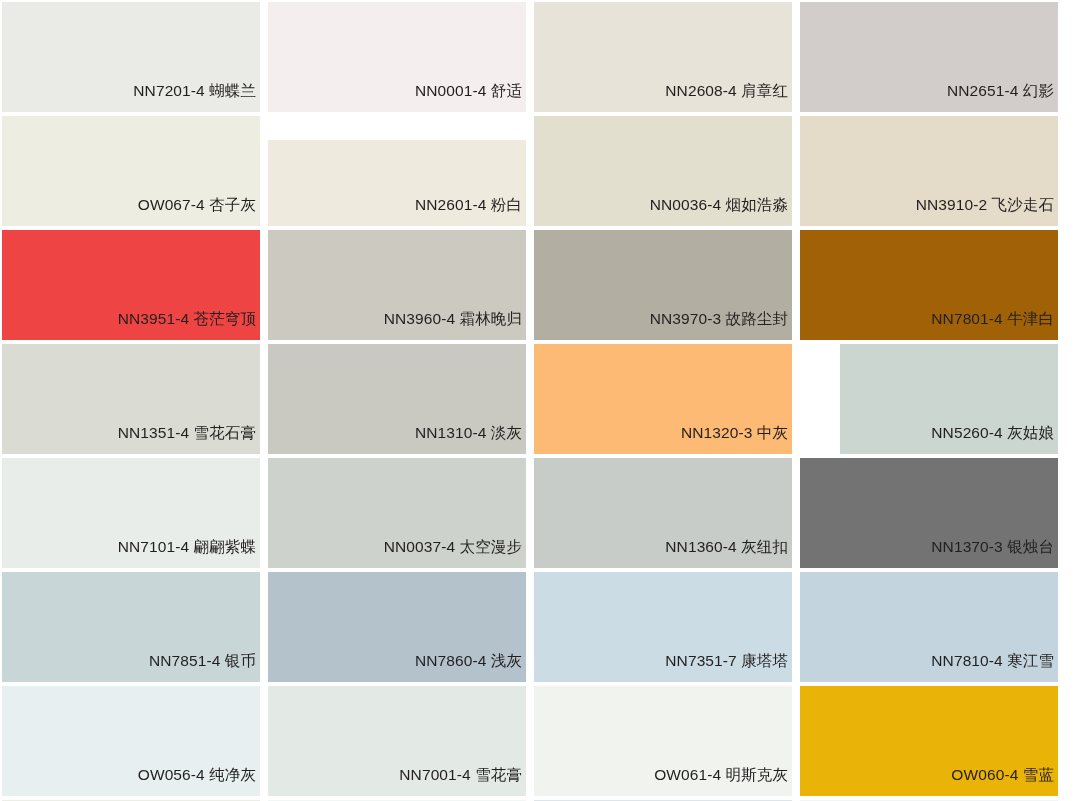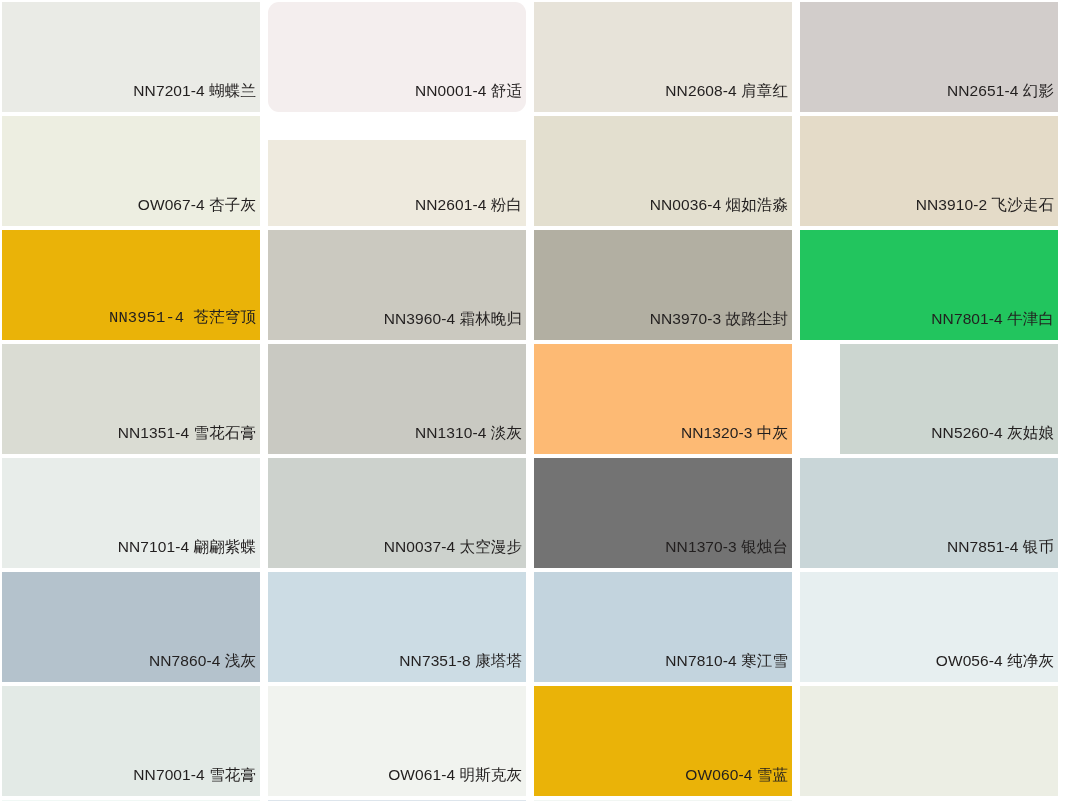--- a/index.html
+++ b/index.html
@@ -43,82 +43,85 @@
     font-weight: 400;
   }
 </style>
 </head>
 <body>
 
 <div id="swatch-grid">
     <div class="swatch" style="background: rgb(234, 235, 230);">
       <span class="swatch-label">NN7201-4 蝴蝶兰</span>
     </div>
-    <div class="swatch" style="background: rgb(244, 238, 238); border-radius: 11px;">
+    <div class="swatch" style="background: rgb(244, 238, 238);">
       <span class="swatch-label">NN0001-4 舒适</span>
     </div>
     <div class="swatch" style="background: rgb(231, 227, 217); text-align: center;">
       <span class="swatch-label">NN2608-4 肩章红</span>
     </div>
     <div class="swatch" style="background: rgb(210, 205, 203);">
       <span class="swatch-label">NN2651-4 幻影</span>
     </div>
     <div class="swatch" style="background: rgb(237, 238, 225);">
       <span class="swatch-label">OW067-4 杏子灰</span>
     </div>
     <div class="swatch" style="background: rgb(238, 234, 222); margin-top: 24px;">
       <span class="swatch-label">NN2601-4 粉白</span>
     </div>
     <div class="swatch" style="background: rgb(227, 223, 207);">
       <span class="swatch-label">NN0036-4 烟如浩淼</span>
     </div>
     <div class="swatch" style="background: rgb(228, 219, 200);">
       <span class="swatch-label">NN3910-2 飞沙走石</span>
     </div>
-    <div class="swatch" style="background: #eab308; font-family: Liberation Mono, monospace;">
+    <div class="swatch" style="background: #ef4444;">
       <span class="swatch-label">NN3951-4 苍茫穹顶</span>
     </div>
     <div class="swatch" style="background: rgb(203, 201, 192);">
       <span class="swatch-label">NN3960-4 霜林晚归</span>
     </div>
     <div class="swatch" style="background: rgb(178, 175, 162);">
       <span class="swatch-label">NN3970-3 故路尘封</span>
     </div>
-    <div class="swatch" style="background: #22c55e;">
+    <div class="swatch" style="background: #a16207;">
       <span class="swatch-label">NN7801-4 牛津白</span>
     </div>
     <div class="swatch" style="background: rgb(218, 220, 211);">
       <span class="swatch-label">NN1351-4 雪花石膏</span>
     </div>
     <div class="swatch" style="background: rgb(201, 201, 194);">
       <span class="swatch-label">NN1310-4 淡灰</span>
     </div>
     <div class="swatch" style="background: #fdba74;">
       <span class="swatch-label">NN1320-3 中灰</span>
     </div>
     <div class="swatch" style="background: rgb(204, 214, 208); margin-left: 40px;">
       <span class="swatch-label">NN5260-4 灰姑娘</span>
     </div>
     <div class="swatch" style="background: rgb(232, 237, 234);">
       <span class="swatch-label">NN7101-4 翩翩紫蝶</span>
     </div>
     <div class="swatch" style="background: rgb(205, 210, 205);">
       <span class="swatch-label">NN0037-4 太空漫步</span>
     </div>
+    <div class="swatch" style="background: rgb(199, 204, 200);">
+      <span class="swatch-label">NN1360-4 灰纽扣</span>
+    </div>
     <div class="swatch" style="background: #737373; justify-content: flex-end;">
       <span class="swatch-label">NN1370-3 银烛台</span>
     </div>
     <div class="swatch" style="background: rgb(201, 214, 216);">
       <span class="swatch-label">NN7851-4 银币</span>
     </div>
     <div class="swatch" style="background: rgb(180, 194, 204);">
       <span class="swatch-label">NN7860-4 浅灰</span>
     </div>
     <div class="swatch" style="background: rgb(204, 220, 228);">
-      <span class="swatch-label">NN7351-8 康塔塔</span>
+      <span class="swatch-label">NN7351-7 康塔塔</span>
     </div>
     <div class="swatch" style="background: rgb(195, 212, 222);">
       <span class="swatch-label">NN7810-4 寒江雪</span>
     </div>
     <div class="swatch" style="background: rgb(231, 239, 240);">
       <span class="swatch-label">OW056-4 纯净灰</span>
     </div>
     <div class="swatch" style="background: rgb(227, 234, 230);">
       <span class="swatch-label">NN7001-4 雪花膏</span>
     </div>

